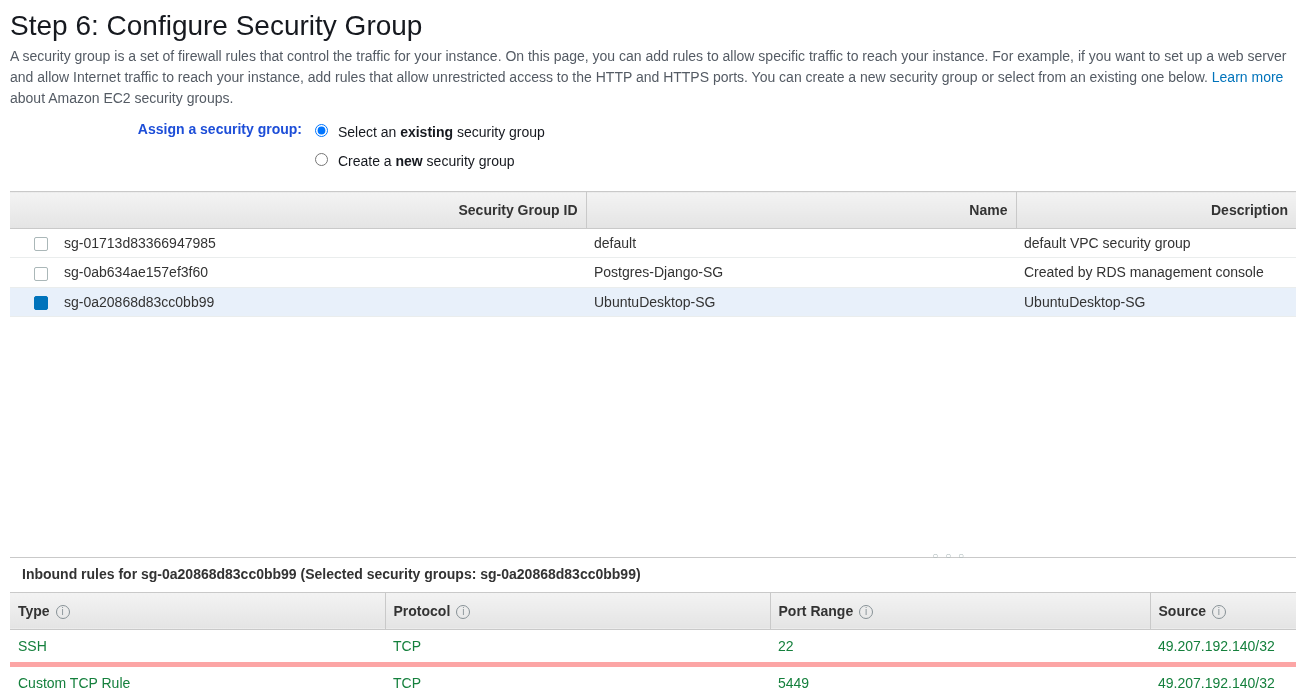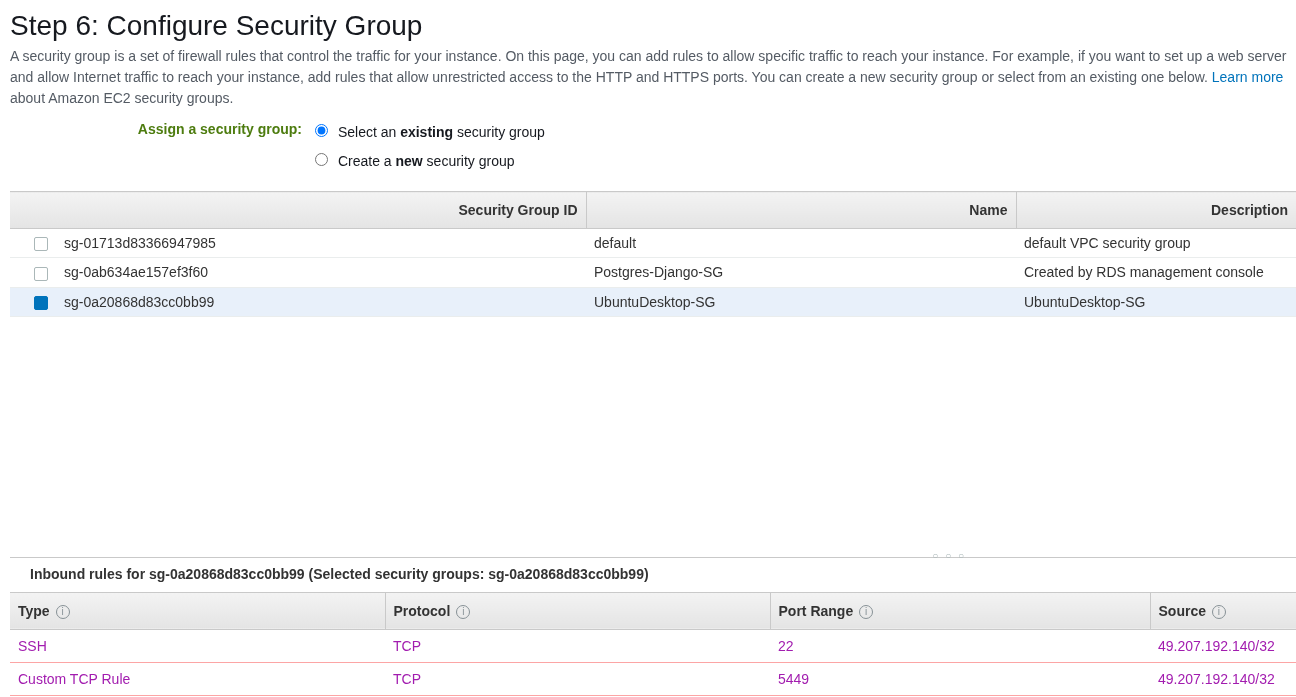--- a/index.html
+++ b/index.html
@@ -26,21 +26,21 @@
   .desc a { color: #0073bb; text-decoration: none; }
   .assign-row {
     display: flex;
     align-items: flex-start;
     margin: 6px 0 10px 0;
   }
   .assign-label {
     width: 300px;
     text-align: right;
     font-weight: 700;
-    color: #4d7c0f;
+    color: #1d4ed8;
     padding-right: 8px;
     padding-top: 2px;
   }
   .assign-options label {
     display: block;
     margin: 2px 0 10px 0;
     color: #16191f;
   }
   .assign-options input[type=radio] { margin-right: 6px; }
 
@@ -95,42 +95,42 @@
     position: absolute;
     right: 330px;
     top: -8px;
     color: #aab7b8;
     font-size: 10px;
     letter-spacing: 2px;
   }
 
   .inbound-title {
     font-weight: 700;
-    margin: 8px 0 10px 20px;
+    margin: 8px 0 10px 12px;
     color: #333;
   }
 
   .rules-table {
     width: 100%;
     border-collapse: collapse;
   }
   .rules-table thead th {
     background: linear-gradient(#f3f3f3, #e4e4e4);
     border-top: 1px solid #c9c9c9;
     border-bottom: 1px solid #c9c9c9;
     font-weight: 700;
     text-align: left;
     padding: 10px 8px;
     color: #333;
   }
   .rules-table thead th + th { border-left: 1px solid #c9c9c9; }
   .rules-table td {
     padding: 8px 8px;
-    color: #a21caf;
-    border-bottom: 1px solid #fca5a5;
+    color: #15803d;
+    border-bottom: 5px solid #fca5a5;
   }
   .info-icon {
     display: inline-block;
     width: 14px; height: 14px;
     border: 1px solid #879196;
     border-radius: 50%;
     font-size: 10px;
     line-height: 12px;
     text-align: center;
     color: #879196;

